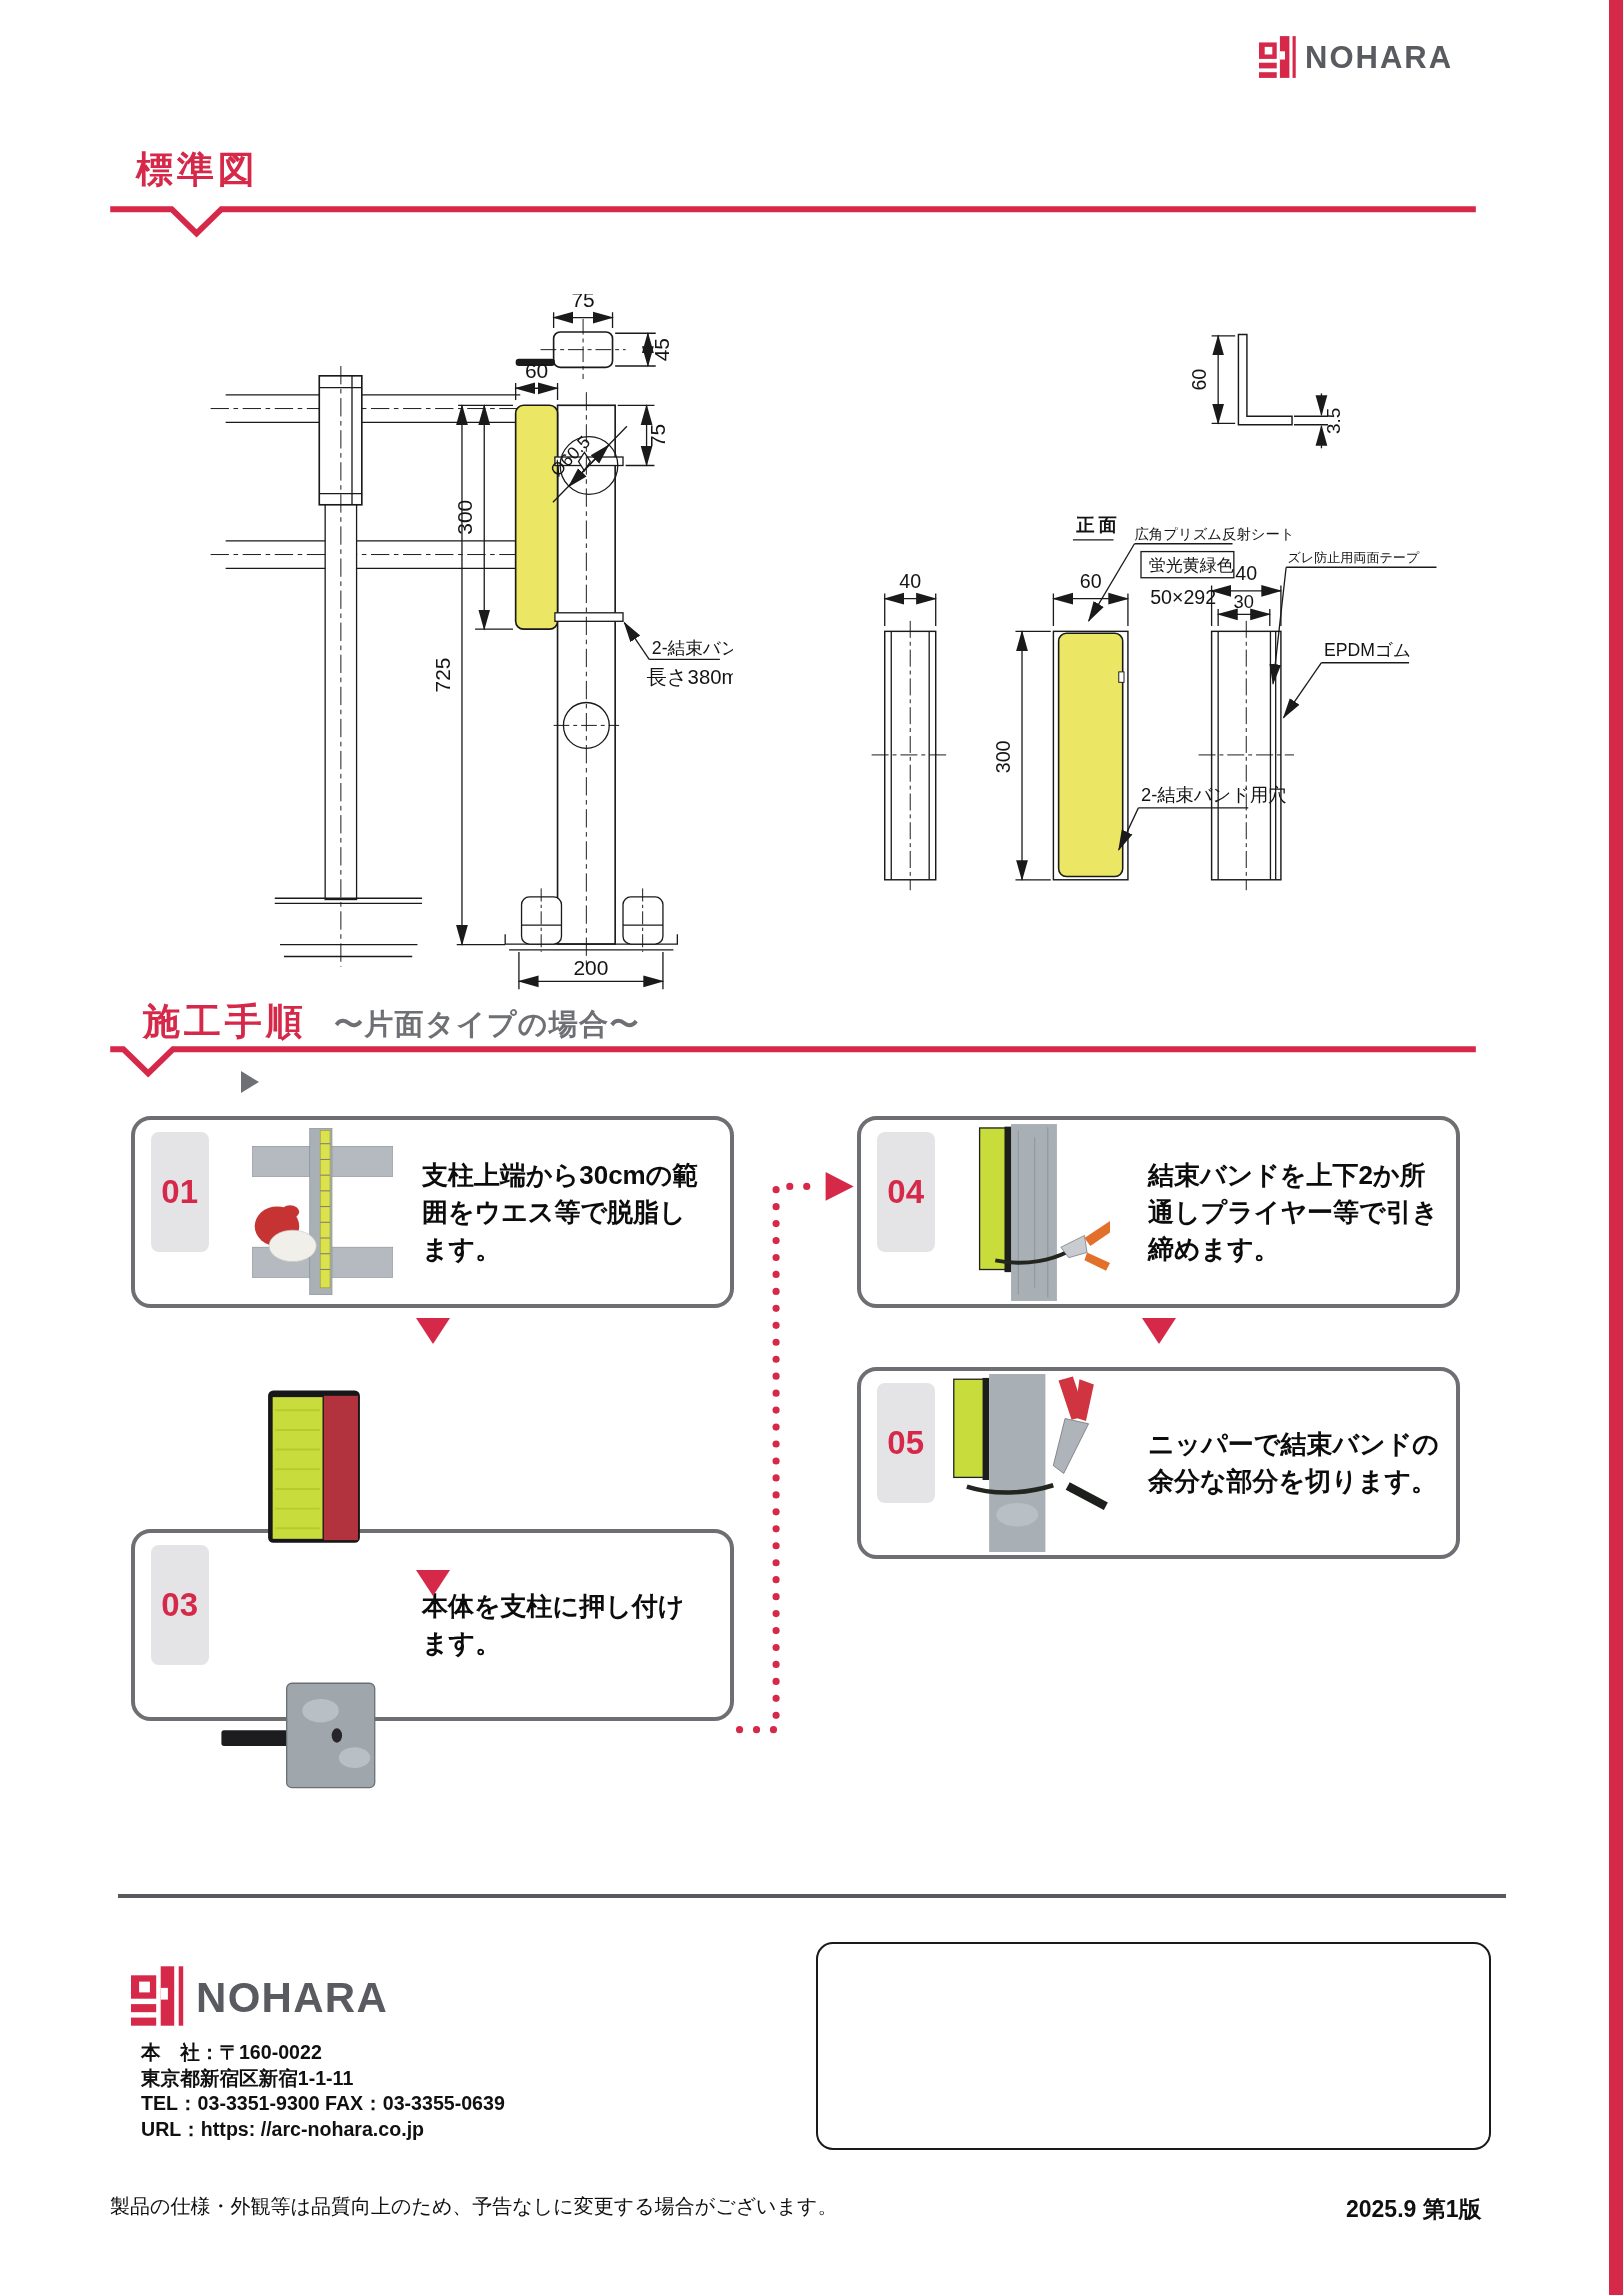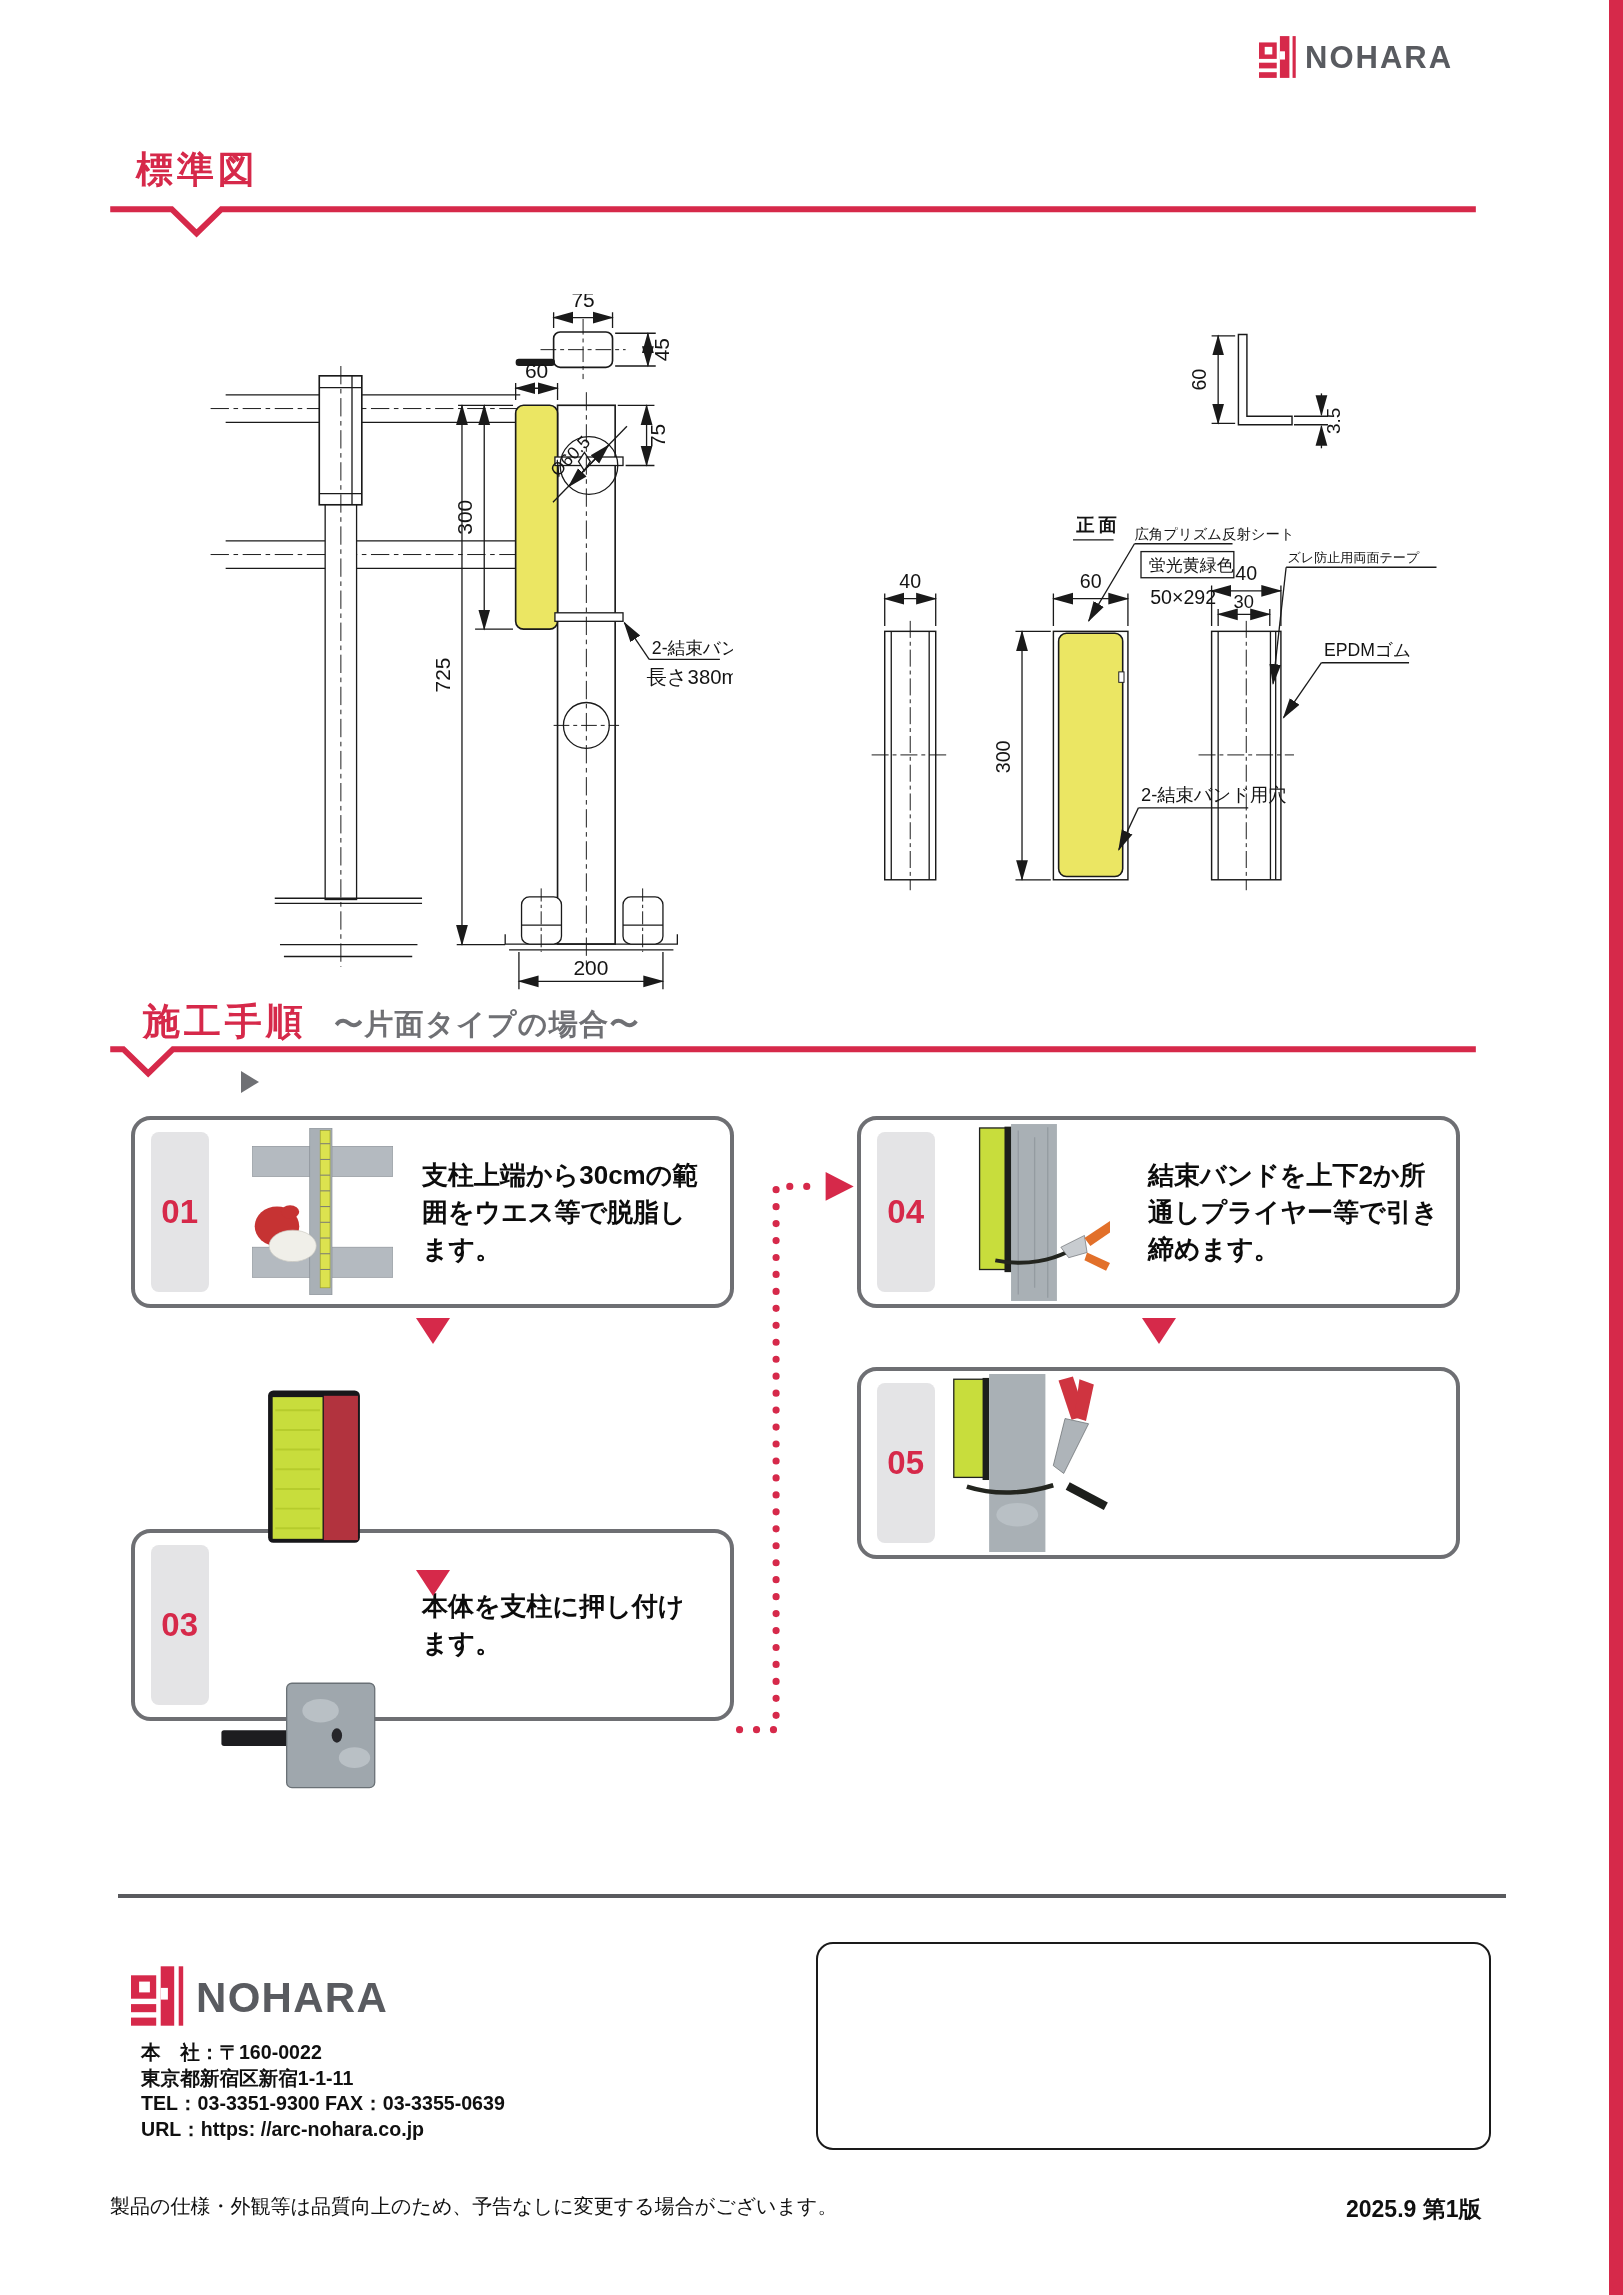--- a/index.html
+++ b/index.html
@@ -3,21 +3,21 @@
 <meta charset="utf-8">
 <style>
   html,body{margin:0;padding:0;background:#ffffff;}
   .page{position:relative;width:1623px;height:2295px;background:#fff;overflow:hidden;
         font-family:"Liberation Sans","DejaVu Sans",sans-serif;color:#111;}
   .abs{position:absolute;}
   .red{color:#d6294a;}
   .grayt{color:#6f7074;}
   .sec-title{font-weight:bold;letter-spacing:3.9px;}
   .step-box{width:603px;height:192px;border:4.6px solid #6e6f73;border-radius:19.6px;background:#fff;box-sizing:border-box;}
-  .step-strip{position:absolute;left:15.7px;top:11.8px;width:58px;height:160px;background:#e4e4e6;border-radius:7.9px;
+  .step-strip{position:absolute;left:15.7px;top:11.8px;width:58px;height:120px;background:#e4e4e6;border-radius:7.9px;
               display:flex;align-items:center;justify-content:center;}
   .step-num{font-weight:bold;font-size:33px;color:#d6294a;}
   .step-text{position:absolute;left:287px;top:50%;transform:translateY(-50%);width:291px;
              font-size:26px;font-weight:bold;line-height:1.42;white-space:pre-line;color:#0c0c0c;}
   .tri-down{width:0;height:0;border-left:17px solid transparent;border-right:17px solid transparent;border-top:26px solid #d6294a;}
   .tool-tri{width:0;height:0;border-top:11px solid transparent;border-bottom:11px solid transparent;border-left:18.3px solid #6f7074;}
   .addr{font-size:19.6px;line-height:25.5px;font-weight:600;color:#101010;}
   svg text{font-family:"Liberation Sans","DejaVu Sans",sans-serif;fill:#141414;}
   .note{font-size:26px;font-weight:bold;white-space:pre-line;line-height:1.5;color:#0c0c0c;}
 </style>
@@ -238,20 +238,22 @@
       <span class="step-num">04</span>
     </div>
     <div class="step-text">結束バンドを上下2か所
 通しプライヤー等で引き
 締めます。</div>
   </div>
   <div class="abs step-box" style="left:857px;top:1367px;">
     <div class="step-strip">
       <span class="step-num">05</span>
     </div>
+    <div class="step-text">ニッパーで結束バンドの
+余分な部分を切ります。</div>
   </div>
 
   <svg class="abs" style="left:252px;top:1128px;" width="141" height="167" viewBox="0 0 215 255">
     <rect x="0" y="28" width="215" height="46" fill="#b4bac0" stroke="#8a9096"></rect>
     <rect x="0" y="182" width="215" height="46" fill="#b4bac0" stroke="#8a9096"></rect>
     <rect x="88" y="0" width="34" height="255" fill="#a9b0b6" stroke="#858c92"></rect>
     <rect x="104" y="4" width="15" height="240" fill="#dce24f" stroke="#9aa023"></rect>
     <path d="M104,24 h15 M104,48 h15 M104,72 h15 M104,96 h15 M104,120 h15 M104,144 h15 M104,168 h15 M104,192 h15 M104,216 h15" stroke="#777" stroke-width="1.5"></path>
     <ellipse cx="38" cy="150" rx="34" ry="30" fill="#c63333"></ellipse>
     <ellipse cx="58" cy="128" rx="14" ry="10" fill="#c63333"></ellipse>

